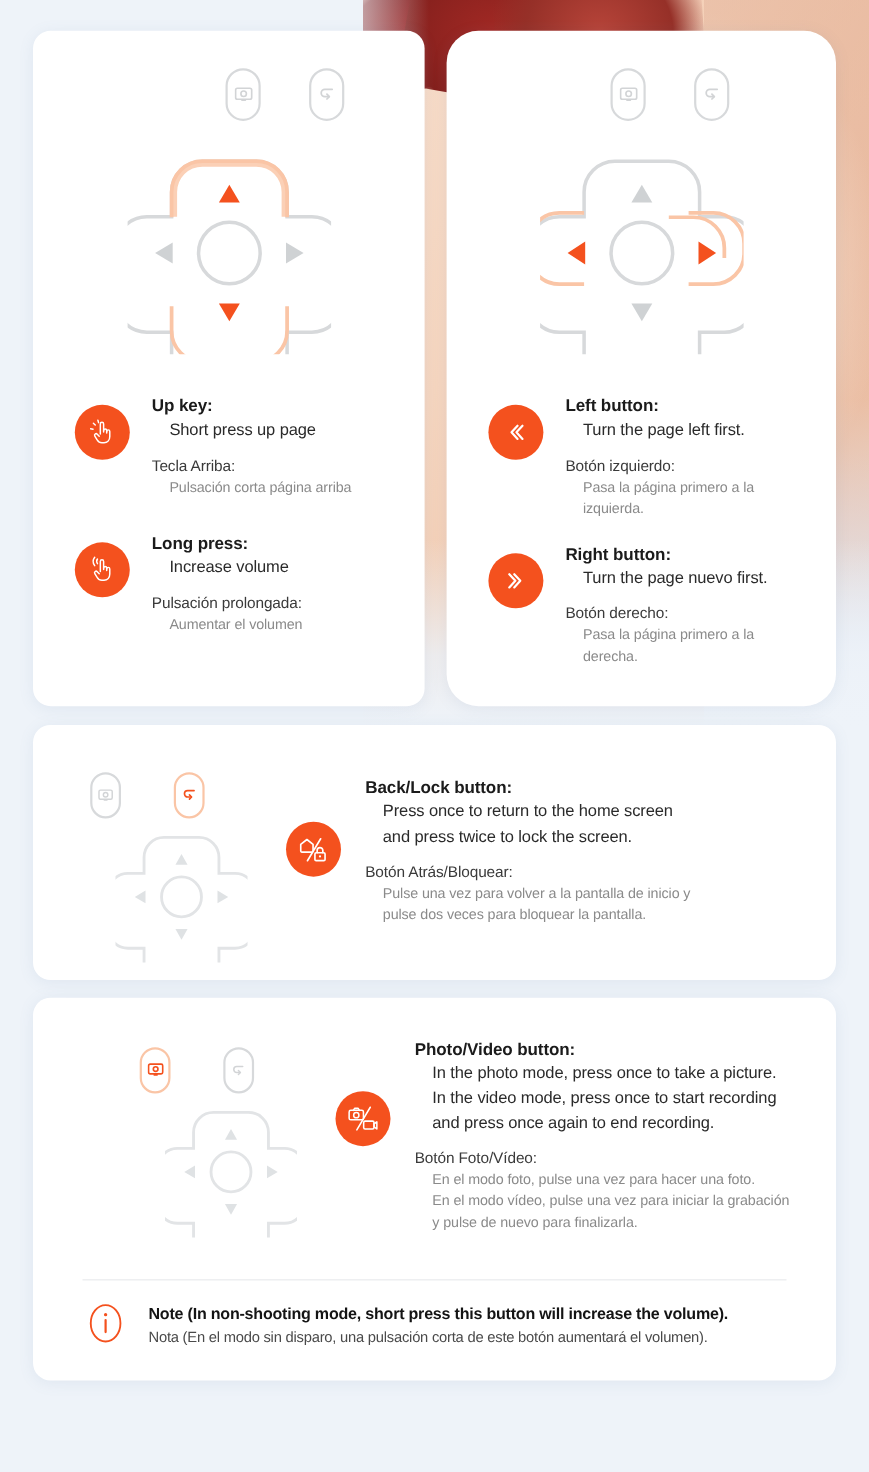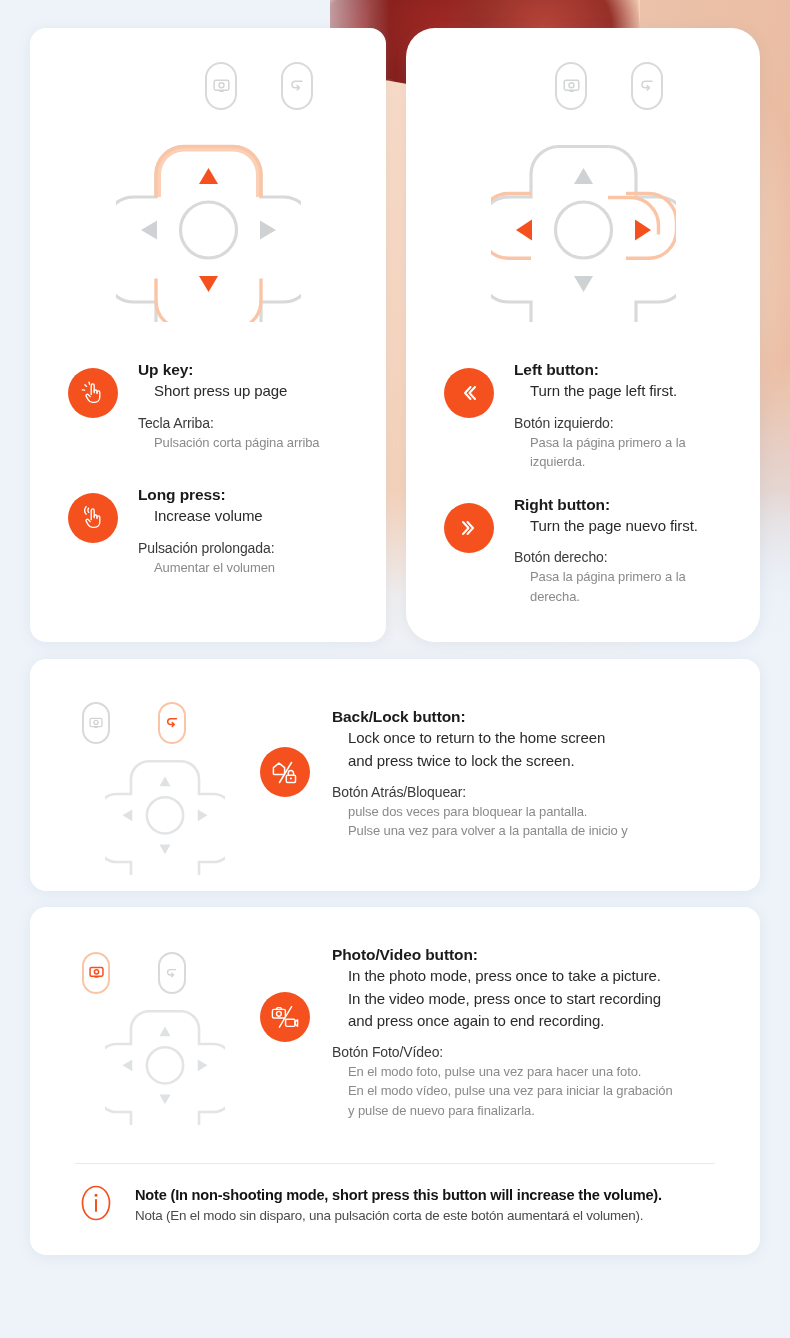--- a/index.html
+++ b/index.html
@@ -302,31 +302,31 @@
           <path d="M23.5 7.5 11.5 27.5"></path>
           <rect x="18.3" y="20.2" width="9.2" height="7.2" rx="1.1"></rect>
           <path d="M20.3 20.2v-2.1a2.6 2.6 0 0 1 5.2 0v2.1"></path>
           <circle cx="22.9" cy="23.6" r="1" fill="#fff" stroke="none"></circle>
         </g>
       </svg>
     </div>
 
     <div class="txt" style="padding:48px 30px 0 22px;">
       <div class="t-en-head">Back/Lock button:</div>
-      <div class="t-en-body">Lock once to return to the home screen</div>
+      <div class="t-en-body">Press once to return to the home screen</div>
       <div class="t-en-body">and press twice to lock the screen.</div>
       <div class="t-es-head">Botón Atrás/Bloquear:</div>
+      <div class="t-es-body">Pulse una vez para volver a la pantalla de inicio y</div>
       <div class="t-es-body">pulse dos veces para bloquear la pantalla.</div>
-      <div class="t-es-body">Pulse una vez para volver a la pantalla de inicio y</div>
     </div>
   </div>
 </div>
 
 <div class="card" id="card-photo">
-  <div style="display:flex;align-items:flex-start;">
+  <div style="display:flex;align-items:flex-start;margin-left:45px;">
 
     <div style="position:relative;width:230px;height:250px;">
       <div class="minibtn hl" style="position:absolute;left:52px;top:45px;width:28px;height:42px;border-radius:14px;">
         <svg width="15" height="14" viewBox="0 0 17 15">
           <rect x="1.2" y="1.2" width="14.6" height="10" rx="1.6" fill="none" stroke="#f4511e" stroke-width="1.7"></rect>
           <circle cx="8.5" cy="6.2" r="2.4" fill="none" stroke="#f4511e" stroke-width="1.7"></circle>
           <rect x="6.2" y="11.4" width="4.6" height="1.6" rx=".7" fill="#f4511e"></rect>
         </svg>
       </div>
       <div class="minibtn" style="position:absolute;left:128px;top:45px;width:28px;height:42px;border-radius:14px;">

